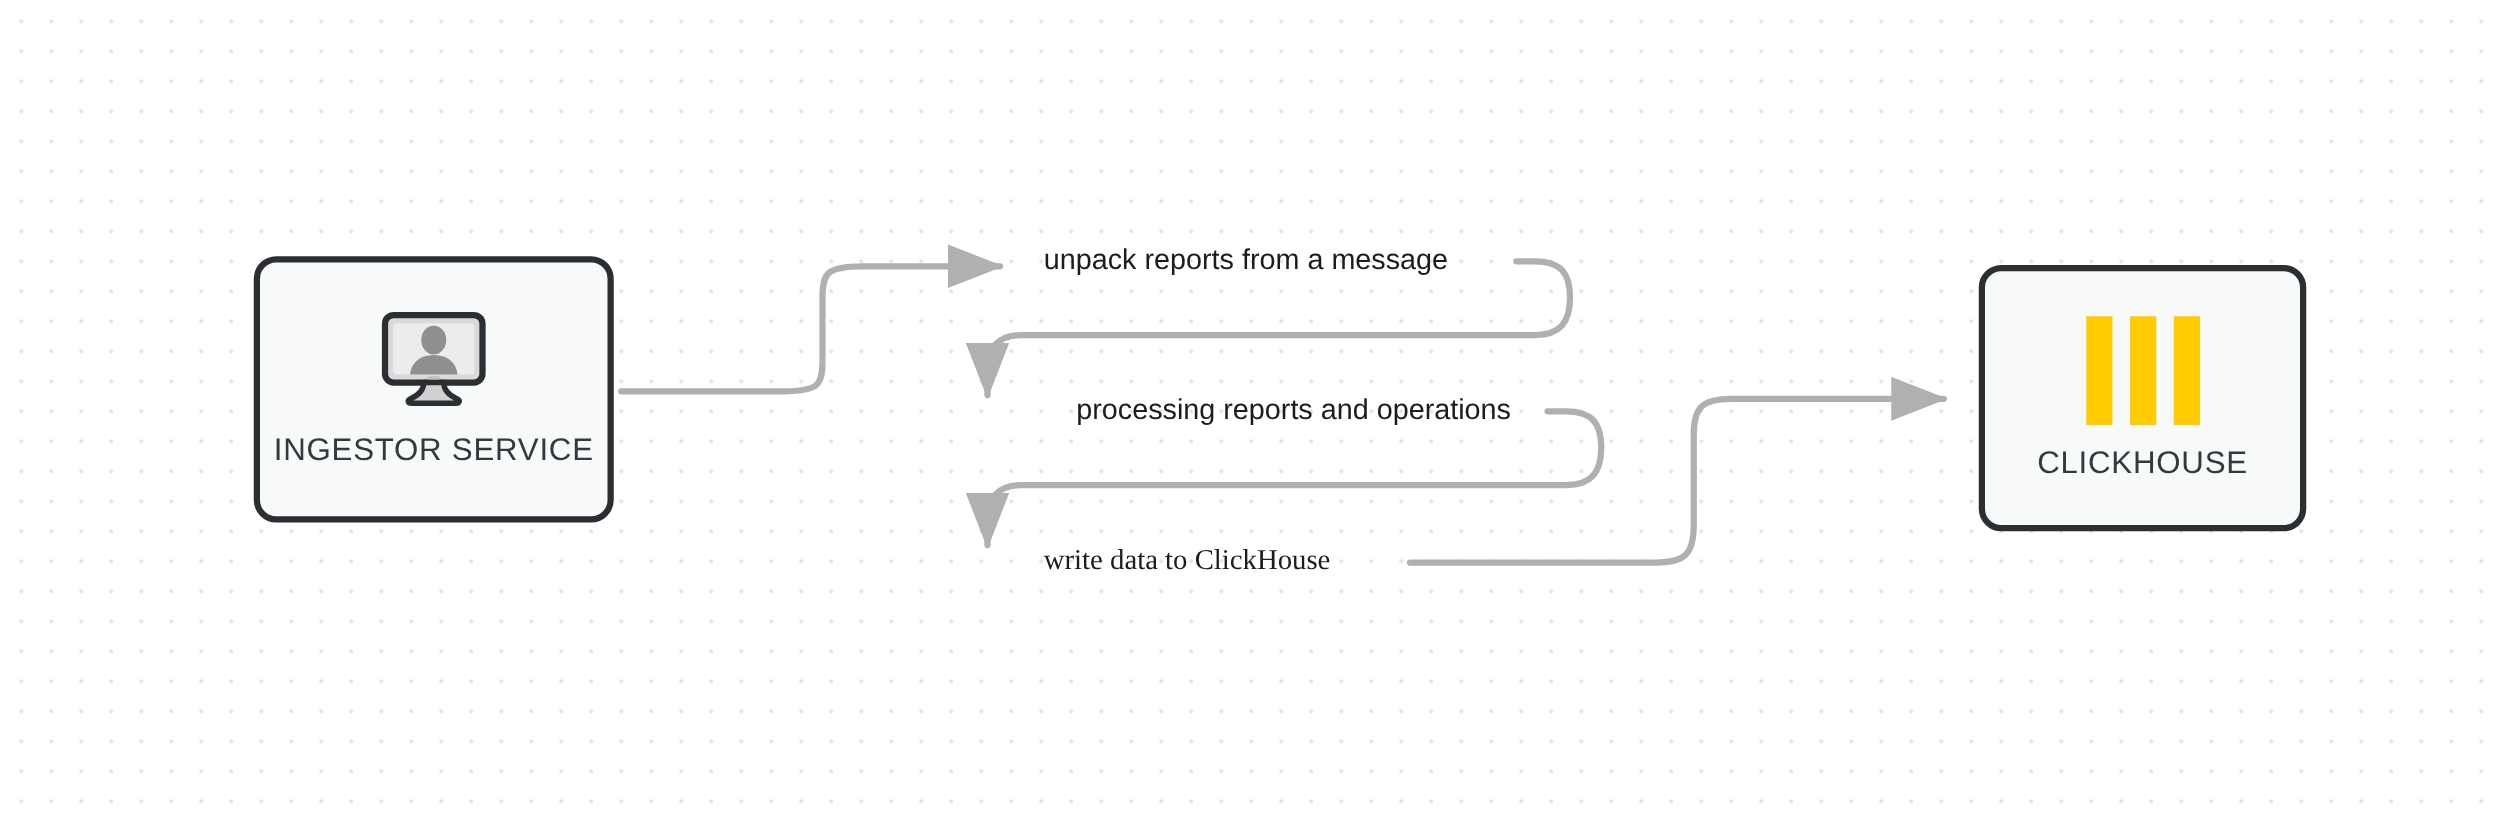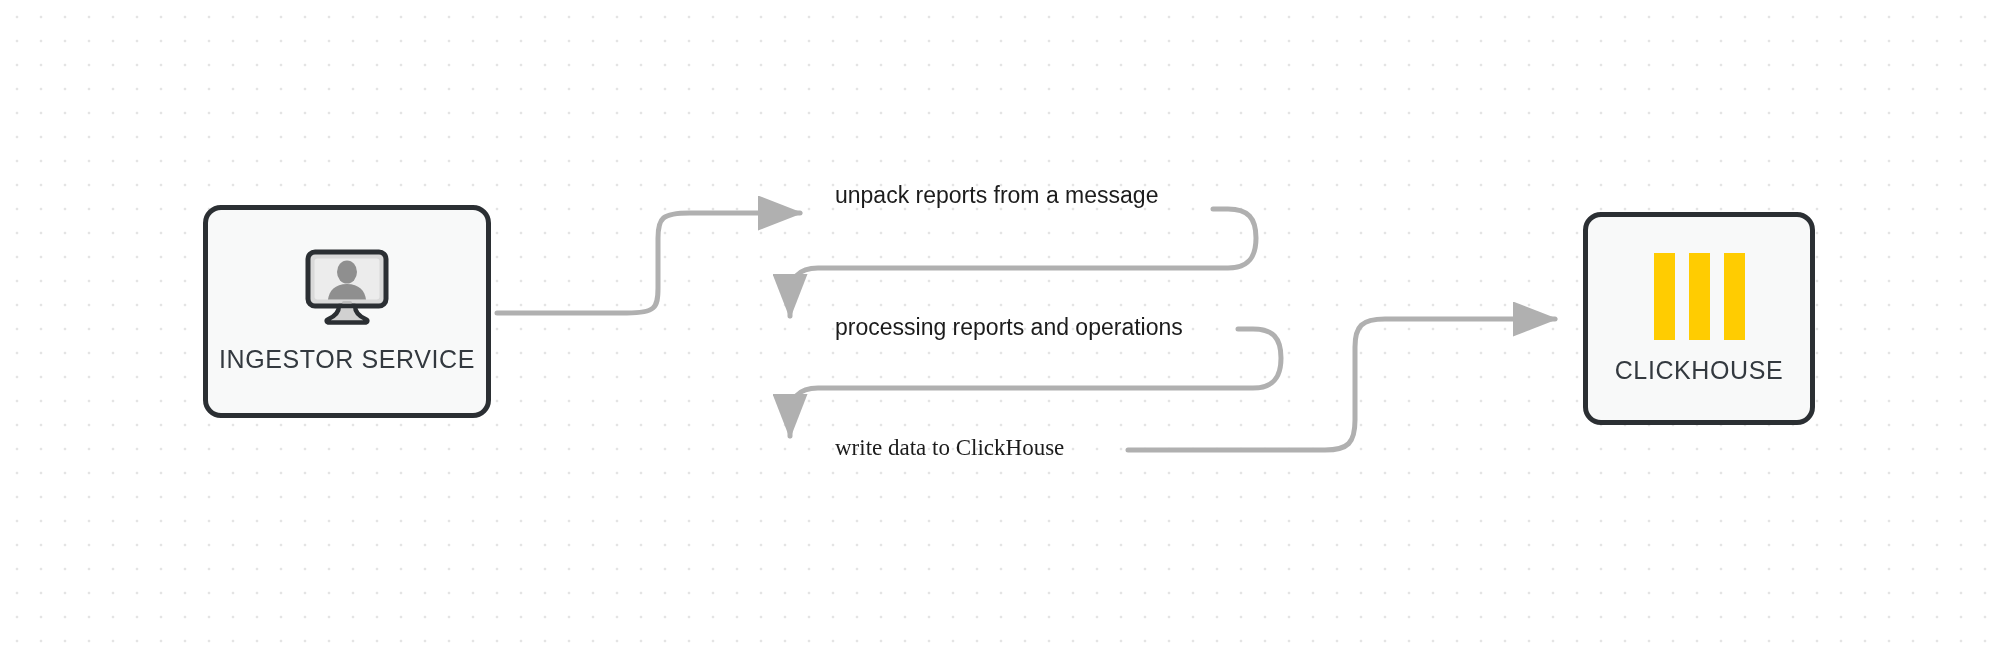--- a/index.html
+++ b/index.html
@@ -54,21 +54,21 @@
     top: 205px;
     width: 288px;
     height: 213px;
   }
   #node-ingestor .node-icon { margin-bottom: 14px; }
   #node-ingestor .node-label { margin-top: 2px; }
 
   #node-clickhouse {
     left: 1583px;
     top: 212px;
-    width: 232px;
+    width: 262px;
     height: 213px;
   }
   #node-clickhouse .node-icon { margin-bottom: 16px; }
 
   
   .ch-bars {
     display: flex;
     gap: 14px;
     align-items: flex-end;
   }
@@ -79,22 +79,22 @@
   }
 
   
   .edge-label {
     position: absolute;
     font-size: 23px;
     color: #1c1c1c;
     white-space: nowrap;
     line-height: 1;
   }
-  #edge-label-0 { left: 835px; top: 184px; }
-  #edge-label-1 { left: 835px; top: 316px; }
+  #edge-label-0 { left: 835px; top: 196px; }
+  #edge-label-1 { left: 861px; top: 316px; }
   #edge-label-2 { left: 835px; top: 436px; font-family: Liberation Serif, serif; }
 </style>
 </head>
 <body>
 
 <div id="canvas">
 
   <svg id="edges" viewBox="0 0 2000 656" width="2000" height="656">
     <defs>
       <marker id="arrowhead" markerWidth="9" markerHeight="7" refX="8.4" refY="3.5" orient="auto" markerUnits="strokeWidth">

